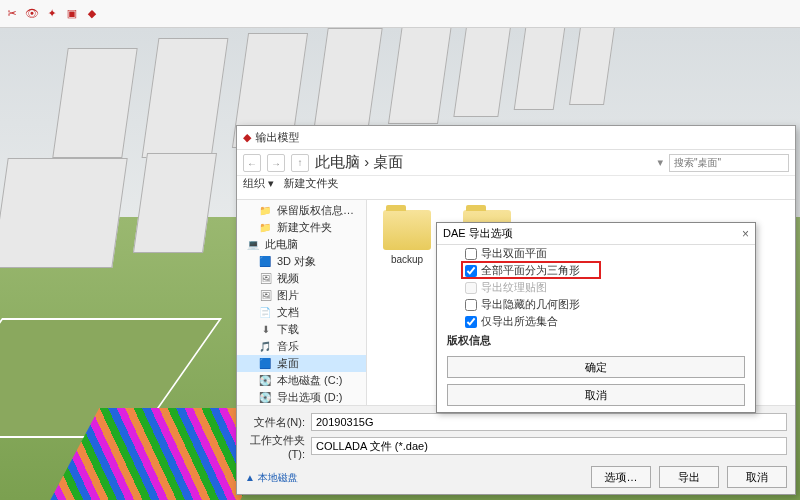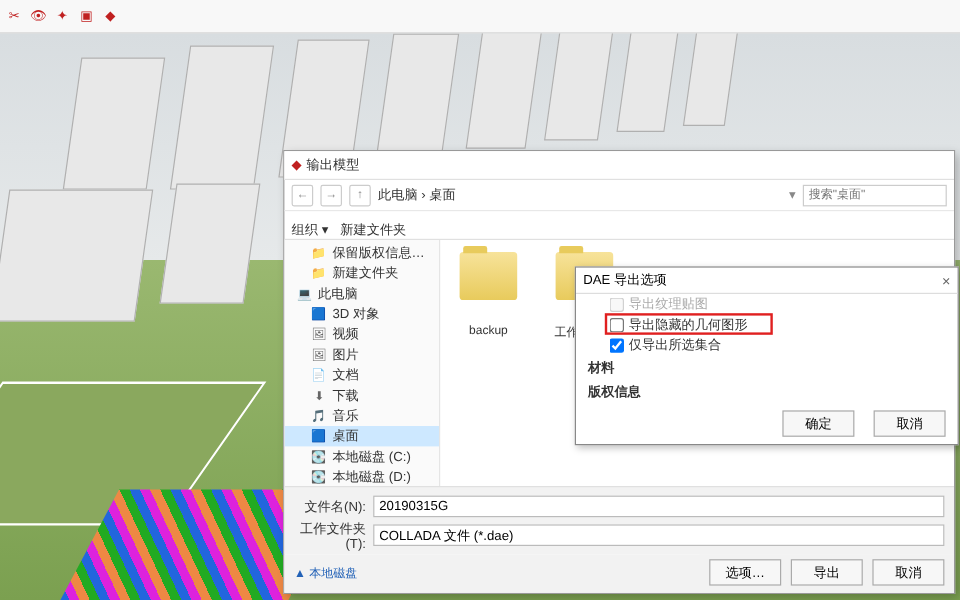--- a/index.html
+++ b/index.html
@@ -13,51 +13,51 @@
   .viewport { position: absolute; top: 28px; left: 0; right: 0; bottom: 0; background: linear-gradient(to bottom, #d8dde0 0%, #e6e9ea 40%, #9ab870 40%, #7ba050 100%); overflow: hidden; }
   .building { position: absolute; background: #e8e8e8; border: 1px solid #b0b0b0; transform: skewX(-8deg); }
   .ground-shape { position: absolute; }
 
   
   .dialog-save { position: absolute; top: 125px; left: 236px; width: 560px; height: 370px; background: #fff; border: 1px solid #999; box-shadow: 3px 3px 8px rgba(0,0,0,.25); display: flex; flex-direction: column; }
   .dialog-save .titlebar { height: 24px; background: #fff; border-bottom: 1px solid #e0e0e0; display: flex; align-items: center; padding: 0 6px; color: #333; font-size: 11px; }
   .dialog-save .titlebar .icon-app { color: #c02020; margin-right: 4px; }
   .addrbar { height: 26px; display: flex; align-items: center; padding: 0 6px; gap: 6px; border-bottom: 1px solid #e8e8e8; }
   .addrbar .nav-btn { width: 18px; height: 18px; border: 1px solid #ccc; border-radius: 2px; display: flex; align-items: center; justify-content: center; color: #888; font-size: 10px; cursor: pointer; }
-  .addrbar .path { flex: 1; font-size: 11px; color: #333; }
+  .addrbar .path { flex: 1; font-size: 15px; color: #333; }
   .addrbar .search { width: 120px; height: 18px; border: 1px solid #ccc; font-size: 10px; padding: 0 4px; color: #999; }
-  .toolbar-row { height: 24px; display: flex; align-items: flex-end; padding: 0 6px; gap: 10px; border-bottom: 1px solid #e0e0e0; font-size: 11px; color: #333; }
+  .toolbar-row { height: 24px; display: flex; align-items: flex-start; padding: 0 6px; gap: 10px; border-bottom: 1px solid #e0e0e0; font-size: 11px; color: #333; }
   .body-row { flex: 1; display: flex; overflow: hidden; }
   .tree { width: 130px; border-right: 1px solid #e0e0e0; overflow: hidden; padding: 2px 0; background: #fafafa; }
   .tree-item { height: 17px; display: flex; align-items: center; padding-left: 6px; gap: 4px; font-size: 10px; color: #333; cursor: pointer; white-space: nowrap; }
   .tree-item .ticon { width: 14px; height: 12px; display: inline-flex; align-items: center; justify-content: center; font-size: 10px; }
   .tree-item.sel { background: #cde8ff; }
   .filepane { flex: 1; padding: 10px; display: flex; gap: 20px; align-items: flex-start; background: #fff; position: relative; }
   .folder { display: flex; flex-direction: column; align-items: center; width: 60px; }
   .folder-icon { width: 48px; height: 40px; background: linear-gradient(#f7e39a,#e8cb5c); border-radius: 3px; position: relative; }
   .folder-icon::before { content: ""; position: absolute; top: -5px; left: 3px; width: 20px; height: 6px; background: #e8cb5c; border-radius: 2px 2px 0 0; }
-  .folder-label { font-size: 10px; color: #333; margin-top: 20px; text-align: left; }
+  .folder-label { font-size: 10px; color: #333; margin-top: 4px; text-align: left; }
 
   .bottom-form { border-top: 1px solid #e0e0e0; background: #f2f2f2; padding: 4px 8px; }
   .form-row { display: flex; align-items: center; gap: 6px; height: 24px; }
   .form-row label { font-size: 11px; color: #333; width: 60px; text-align: right; }
   .form-row .field { flex: 1; height: 18px; border: 1px solid #bbb; background: #fff; font-size: 11px; padding: 0 4px; }
   .btn-row { display: flex; justify-content: flex-end; gap: 8px; padding: 4px 8px 6px 8px; background: #f2f2f2; }
   .btn { min-width: 60px; height: 22px; border: 1px solid #aaa; background: #f7f7f7; font-size: 11px; display: inline-flex; align-items: center; justify-content: center; cursor: pointer; }
   .hide-link { font-size: 10px; color: #2362b7; padding: 2px 8px; cursor: pointer; }
 
   
-  .dialog-dae { position: absolute; top: 222px; left: 479px; width: 320px; background: #fff; border: 1px solid #888; box-shadow: 2px 2px 6px rgba(0,0,0,.25); }
+  .dialog-dae { position: absolute; top: 222px; left: 436px; width: 320px; background: #fff; border: 1px solid #888; box-shadow: 2px 2px 6px rgba(0,0,0,.25); }
   .dialog-dae .dt { height: 22px; border-bottom: 1px solid #ddd; display: flex; align-items: center; justify-content: space-between; padding: 0 6px; font-size: 11px; }
   .dialog-dae .dt .close { cursor: pointer; color: #666; font-size: 12px; }
   .dialog-dae .section { padding: 3px 10px 2px 10px; font-size: 11px; color: #333; font-weight: bold; }
   .dialog-dae .opt { height: 17px; display: flex; align-items: center; gap: 4px; padding-left: 28px; font-size: 11px; color: #333; }
   .dialog-dae .opt.disabled { color: #aaa; }
   .dialog-dae input[type=checkbox] { width: 12px; height: 12px; }
-  .dialog-dae .btnrow { display: flex; justify-content: flex-end; gap: 16px; padding: 6px 10px; }
+  .dialog-dae .btnrow { display: flex; justify-content: flex-end; gap: 6px; padding: 6px 10px; flex-direction: column; }
   .highlight { position: absolute; border: 2px solid #e02020; pointer-events: none; }
 
 </style>
 </head>
 <body>
 
 <div class="toolbar">
   <span class="icon">✂</span>
   <span class="icon">👁</span>
   <span class="icon">✦</span>
@@ -138,21 +138,21 @@
         <div class="tree-item sel" style="padding-left: 22px;">
           <span class="ticon" style="color:#3a7bd5">🟦</span>
           <span>桌面</span>
         </div>
         <div class="tree-item" style="padding-left: 22px;">
           <span class="ticon" style="color:#888">💽</span>
           <span>本地磁盘 (C:)</span>
         </div>
         <div class="tree-item" style="padding-left: 22px;">
           <span class="ticon" style="color:#888">💽</span>
-          <span>本地磁盘 (D:)</span>
+          <span>导出选项 (D:)</span>
         </div>
       </div>
     <div class="filepane" id="filepane">
         <div class="folder">
           <div class="folder-icon"></div>
           <div class="folder-label">backup</div>
         </div>
         <div class="folder">
           <div class="folder-icon"></div>
           <div class="folder-label">工作文件夹</div>
@@ -178,33 +178,40 @@
     </div>
   </div>
 </div>
 
 <div class="dialog-dae">
   <div class="dt">
     <span>DAE 导出选项</span>
     <span class="close">×</span>
   </div>
   <div id="dae-body">
+      <div class="opt">
+        <input type="checkbox" style=""> 
+        <span>导出双面平面</span>
+      </div>
+      <div class="opt">
+        <input type="checkbox" checked="" style=""> 
+        <span>全部平面分为三角形</span>
+      </div>
       <div class="opt disabled">
         <input type="checkbox" disabled="" style=""> 
         <span>导出纹理贴图</span>
       </div>
       <div class="opt">
         <input type="checkbox" style=""> 
         <span>导出隐藏的几何图形</span>
       </div>
       <div class="opt">
         <input type="checkbox" checked="" style=""> 
         <span>仅导出所选集合</span>
       </div>
-      <div class="section">材料</div>
       <div class="section">版权信息</div>
     </div>
   <div class="btnrow">
     <span class="btn">确定</span>
     <span class="btn">取消</span>
   </div>
   <div class="highlight" style="top:38px;left:24px;width:140px;height:18px;"></div>
 </div>
 
 </body></html>

